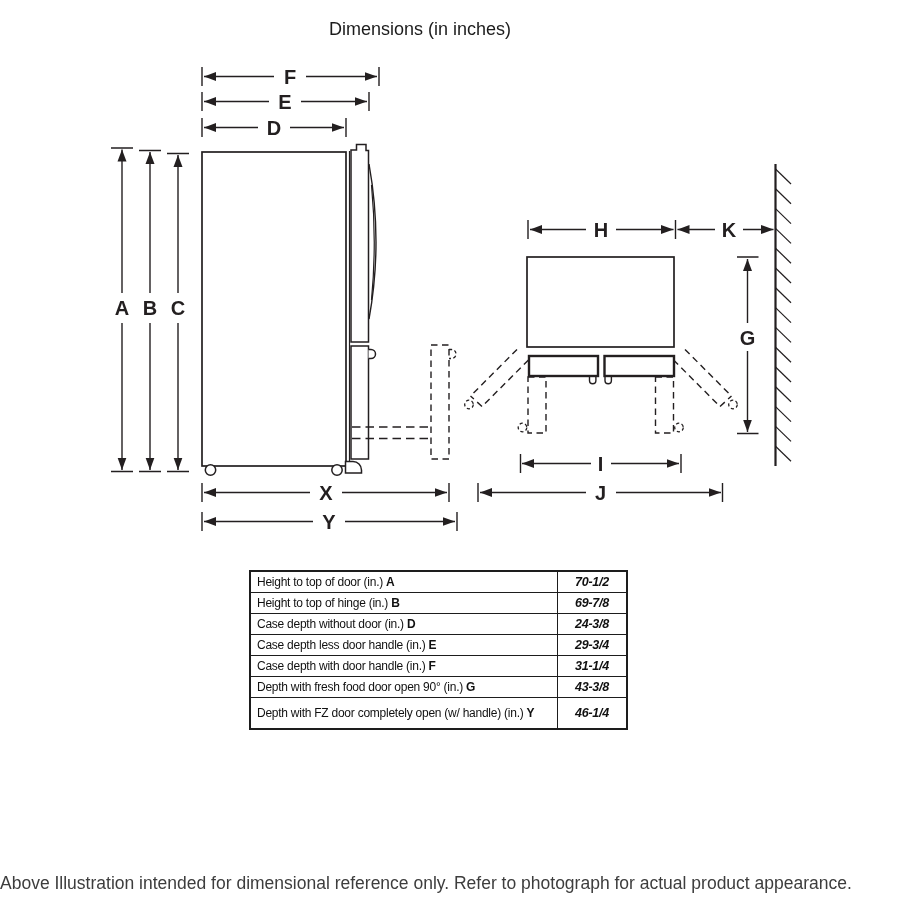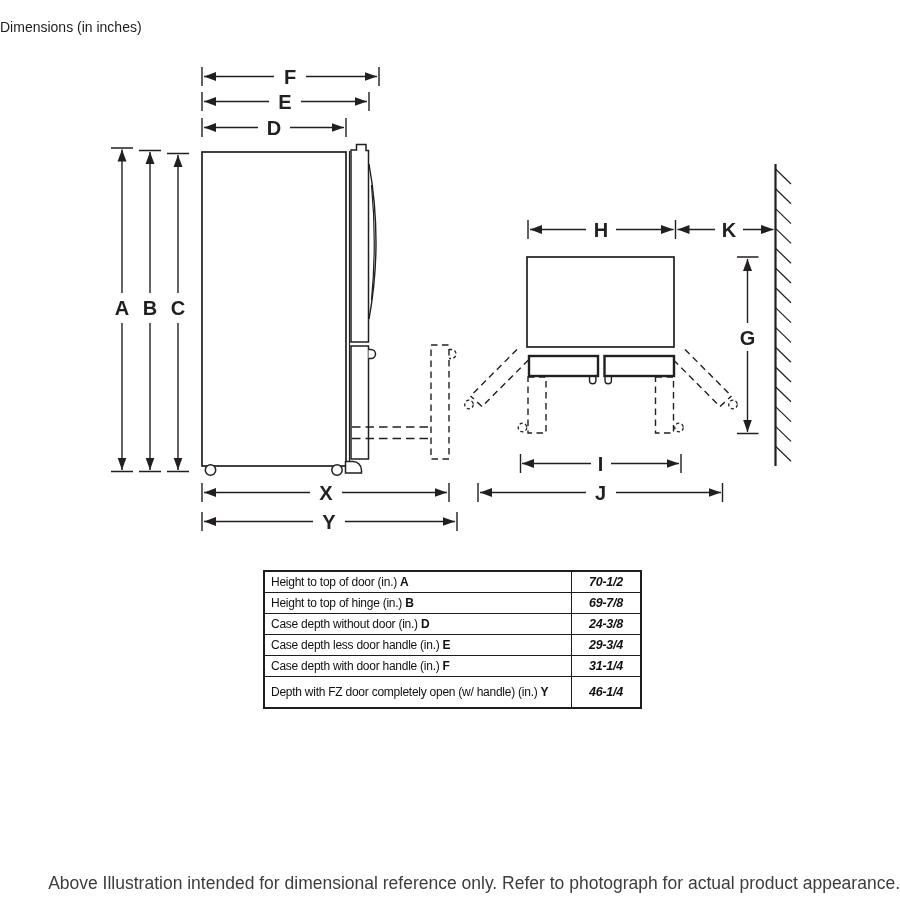--- a/index.html
+++ b/index.html
@@ -1,49 +1,49 @@
 <!DOCTYPE html>
 <html><head>
 <meta charset="utf-8">
 <style>
   html,body{margin:0;padding:0;}
   body{
     width:900px;height:900px;position:relative;background:#ffffff;
     font-family:"Liberation Sans",sans-serif;overflow:hidden;
   }
   .title{
-    position:absolute;top:19px;left:0;width:840px;
-    font-size:14px;color:#1c1c1c;letter-spacing:0;
+    position:absolute;top:19px;left:0;width:840px;text-align:center;
+    font-size:18px;color:#1c1c1c;letter-spacing:0;
   }
   .diagram-svg{position:absolute;top:0;left:0;}
   
   .ln{stroke:#231f20;stroke-width:1.4;fill:none;}
   .thin{stroke:#231f20;stroke-width:1.2;fill:none;}
   .med{stroke:#231f20;stroke-width:1.7;fill:#ffffff;}
   .bold{stroke:#231f20;stroke-width:2.4;fill:#ffffff;}
   .wall{stroke:#231f20;stroke-width:2.2;fill:none;}
   .solidw{stroke:#231f20;stroke-width:1.5;fill:#ffffff;}
   .dash{stroke:#231f20;stroke-width:1.4;fill:none;stroke-dasharray:6.5 4.5;}
   .dashs{stroke:#231f20;stroke-width:1.3;fill:none;stroke-dasharray:3.2 2.4;}
   .dashr{stroke:#231f20;stroke-width:1.3;fill:none;stroke-dasharray:8.5 5;}
   .wbg{fill:#ffffff;stroke:none;}
   text.dim{font-family:"Liberation Sans",sans-serif;font-weight:bold;font-size:20px;
     fill:#231f20;text-anchor:middle;}
   
-  .dims-table-wrap{position:absolute;left:263px;top:570px;width:379px;}
+  .dims-table-wrap{position:absolute;left:249px;top:570px;width:379px;}
   table.dims{border-collapse:collapse;width:100%;border:2.6px solid #1d1d1d;
     table-layout:fixed;}
   table.dims td{border:1.5px solid #1d1d1d;vertical-align:middle;color:#111;}
   td.lbl{font-size:12px;letter-spacing:-0.25px;padding:2.5px 3px 2.5px 6px;line-height:1.25;}
   td.val{width:64px;text-align:center;font-weight:bold;font-size:12.5px;
     letter-spacing:-0.2px;padding:2.5px 2px;font-style:italic;}
   .lbl-letter{font-weight:bold;}
   tr.row-tall td{padding-top:7.5px;padding-bottom:7.5px;}
   .footer{
-    position:absolute;top:873px;left:0;width:900px;text-align:right;
+    position:absolute;top:873px;left:0;width:900px;text-align:left;
     font-size:17.5px;color:#3d3d3d;white-space:nowrap;
   }
 </style>
 </head>
 <body>
 
 <div class="title">Dimensions (in inches)</div>
 
 <svg class="diagram-svg" width="900" height="560" viewBox="0 0 900 560">
   <defs>
@@ -237,20 +237,24 @@
   <tr>
     <td class="lbl"><span class="lbl-text">Case depth less door handle (in.) </span><b class="lbl-letter">E</b></td>
     <td class="val">29-3/4</td>
   </tr>
 
   <tr>
     <td class="lbl"><span class="lbl-text">Case depth with door handle (in.) </span><b class="lbl-letter">F</b></td>
     <td class="val">31-1/4</td>
   </tr>
 
+  <tr>
+    <td class="lbl"><span class="lbl-text">Depth with fresh food door open 90° (in.) </span><b class="lbl-letter">G</b></td>
+    <td class="val">43-3/8</td>
+  </tr>
 
 
 
 
 
 
   <tr class="row-tall">
     <td class="lbl"><span class="lbl-text">Depth with FZ door completely open (w/ handle) (in.) </span><b class="lbl-letter">Y</b></td>
     <td class="val">46-1/4</td>
   </tr>

